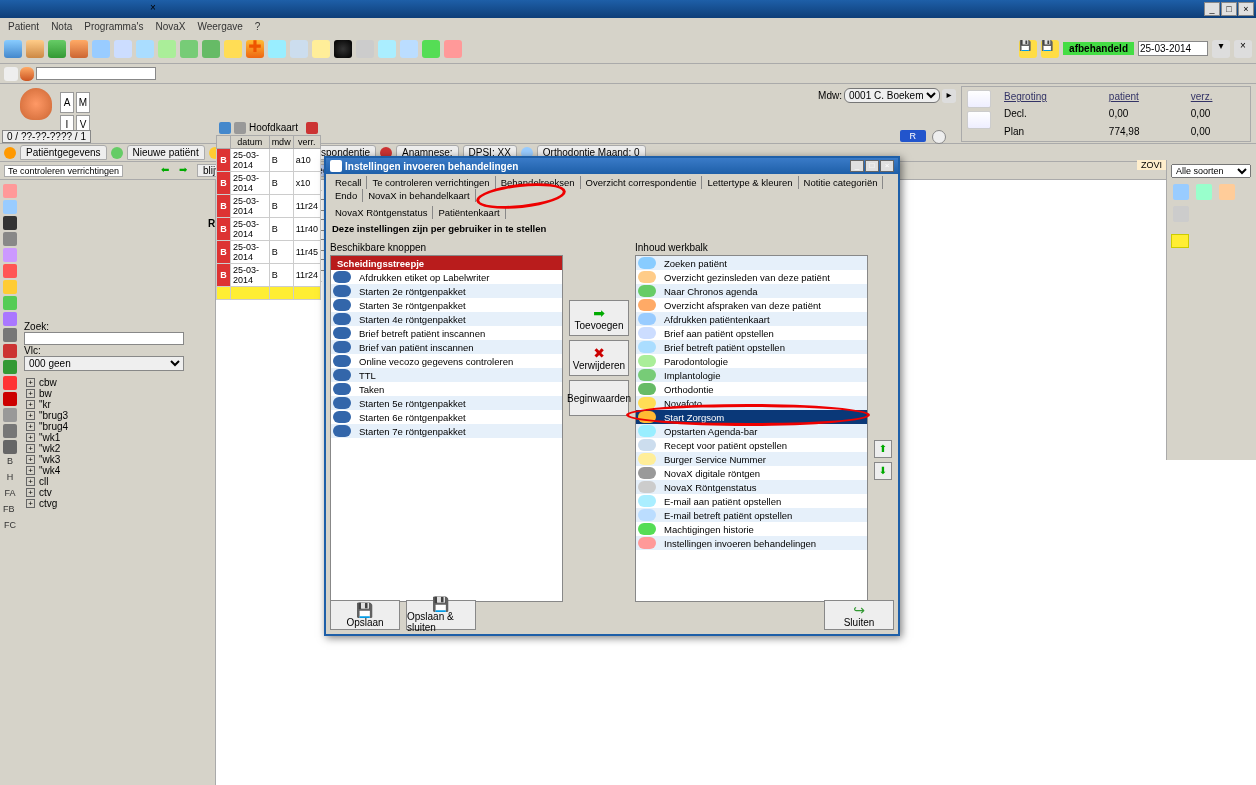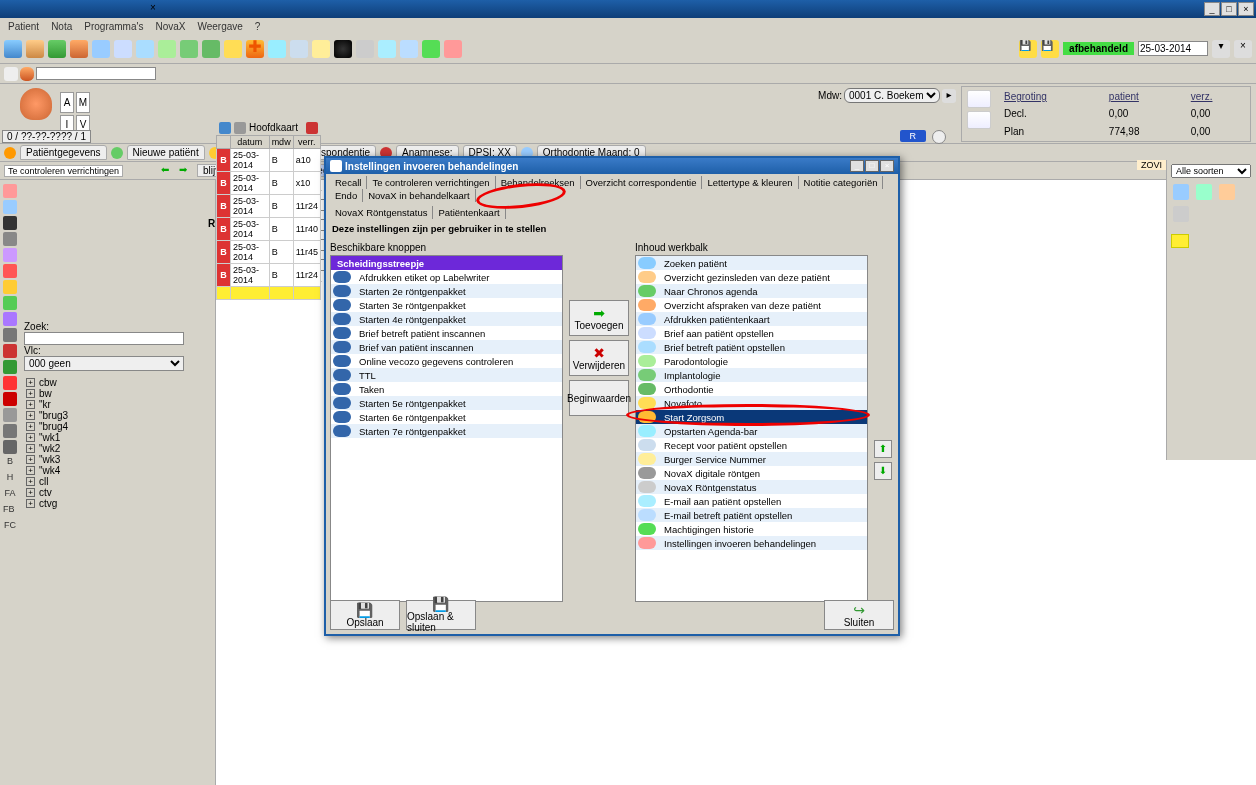--- a/index.html
+++ b/index.html
@@ -87,21 +87,21 @@
 .dialog-tabs { padding: 2px 4px; display: flex; flex-wrap: wrap; gap: 0; }
 .dialog-tabs .dtab { padding: 1px 5px; border-right: 1px solid #888; cursor: pointer; font-size: 9.5px; position: relative; }
 .dialog-tabs .dtab.sel { background: #eee; }
 .bold-note { padding: 2px 6px; font-weight: bold; font-size: 9.5px; }
 .dialog-body { display: flex; padding: 4px; gap: 6px; height: 370px; }
 .dlist-col { flex: 1; display: flex; flex-direction: column; }
 .dlist-col h4 { font-weight: normal; padding: 2px 0; }
 .dlist { flex: 1; background: #fff; border: 1px solid #888; overflow-y: auto; }
 .dlist .row { display: flex; align-items: center; height: 14px; cursor: pointer; }
 .dlist .row:nth-child(odd) { background: #e6f0fa; }
-.dlist .row.header { background: #6d28d9; color: #fff; font-weight: bold; justify-content: center; }
+.dlist .row.header { background: #b91c1c; color: #fff; font-weight: bold; justify-content: center; }
 .dlist .row .ico { width: 18px; height: 12px; margin: 0 2px; border-radius: 6px; }
 .dlist .row .txt { flex: 1; padding-left: 6px; font-size: 9.5px; }
 .dlist .row.sel { background: #0a3878 !important; color: #fff; }
 .mid-btns { width: 60px; display: flex; flex-direction: column; gap: 4px; justify-content: flex-start; margin-top: 60px; }
 .mid-btn { height: 36px; border: 1px solid #888; background: #eee; display: flex; flex-direction: column; align-items: center; justify-content: center; cursor: pointer; font-size: 9px; }
 .mid-btn .arrow-ic { font-size: 14px; line-height: 1; }
 .upd-btns { width: 20px; display: flex; flex-direction: column; gap: 4px; margin-top: 200px; }
 .upd-btns .b { width: 18px; height: 18px; border: 1px solid #888; background: #eee; text-align: center; cursor: pointer; line-height: 16px;}
 .dialog-footer { position: absolute; bottom: 4px; left: 4px; right: 4px; display: flex; gap: 6px; }
 .dfoot-btn { width: 70px; height: 30px; border: 1px solid #888; background: #eee; display: flex; flex-direction: column; align-items: center; justify-content: center; cursor: pointer; font-size: 9px; }

